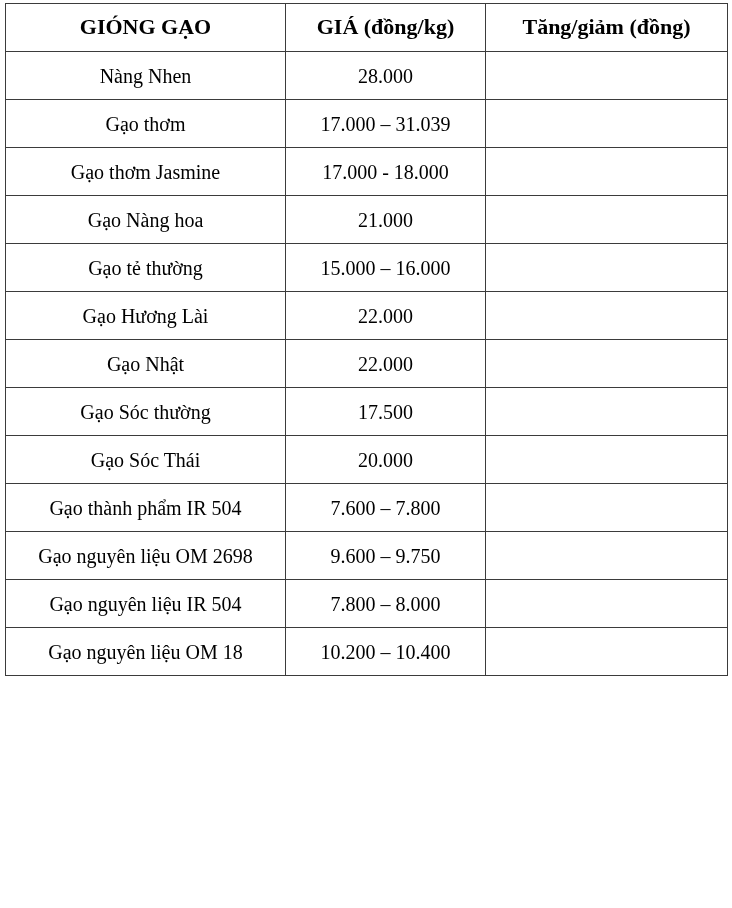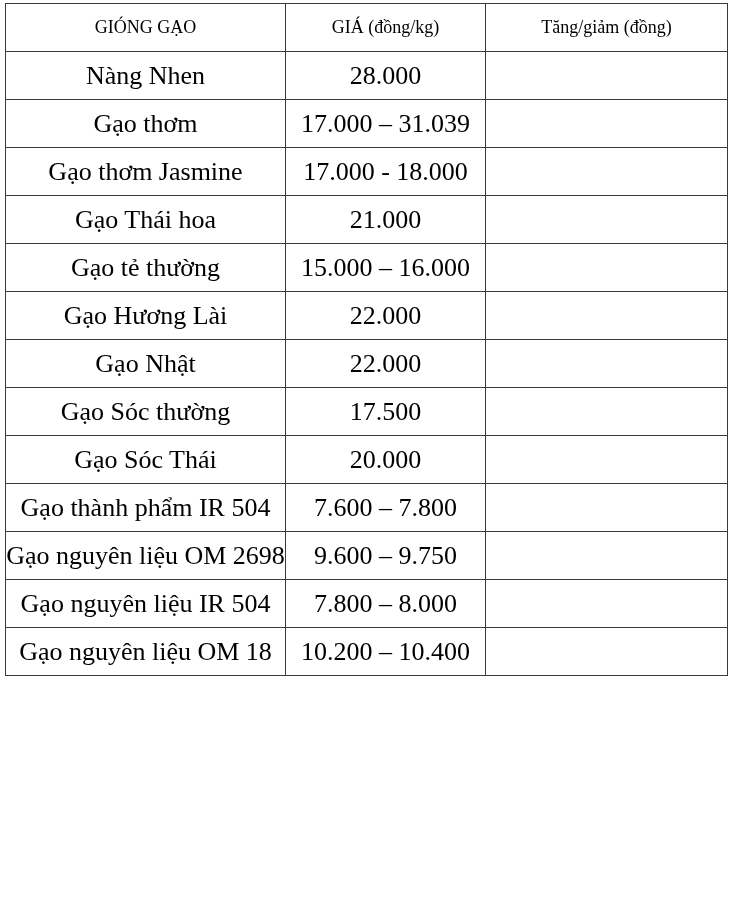--- a/index.html
+++ b/index.html
@@ -28,28 +28,28 @@
   }
   table.price-table col.c1 { width: 280px; }
   table.price-table col.c2 { width: 200px; }
   table.price-table col.c3 { width: 242px; }
 
   table.price-table th,
   table.price-table td {
     border: 1px solid #3b3b3b;
     text-align: center;
     vertical-align: middle;
-    font-size: 26px;
+    font-size: 20px;
     line-height: 1.2;
     padding: 0;
   }
   table.price-table thead th {
     height: 47px;
-    font-weight: normal;
-    font-size: 18px;
+    font-weight: bold;
+    font-size: 22px;
   }
   table.price-table tbody td {
     height: 47px;
     font-weight: normal;
   }
   table.price-table tbody td.empty {
     font-size: 0;
   }
 </style>
 </head>
@@ -79,21 +79,21 @@
         <td>Gạo thơm</td>
         <td>17.000 – 31.039</td>
         <td class="empty"></td>
       </tr>
       <tr>
         <td>Gạo thơm Jasmine</td>
         <td>17.000 - 18.000</td>
         <td class="empty"></td>
       </tr>
       <tr>
-        <td>Gạo Thái hoa</td>
+        <td>Gạo Nàng hoa</td>
         <td>21.000</td>
         <td class="empty"></td>
       </tr>
       <tr>
         <td>Gạo tẻ thường</td>
         <td>15.000 – 16.000</td>
         <td class="empty"></td>
       </tr>
       <tr>
         <td>Gạo Hương Lài</td>

